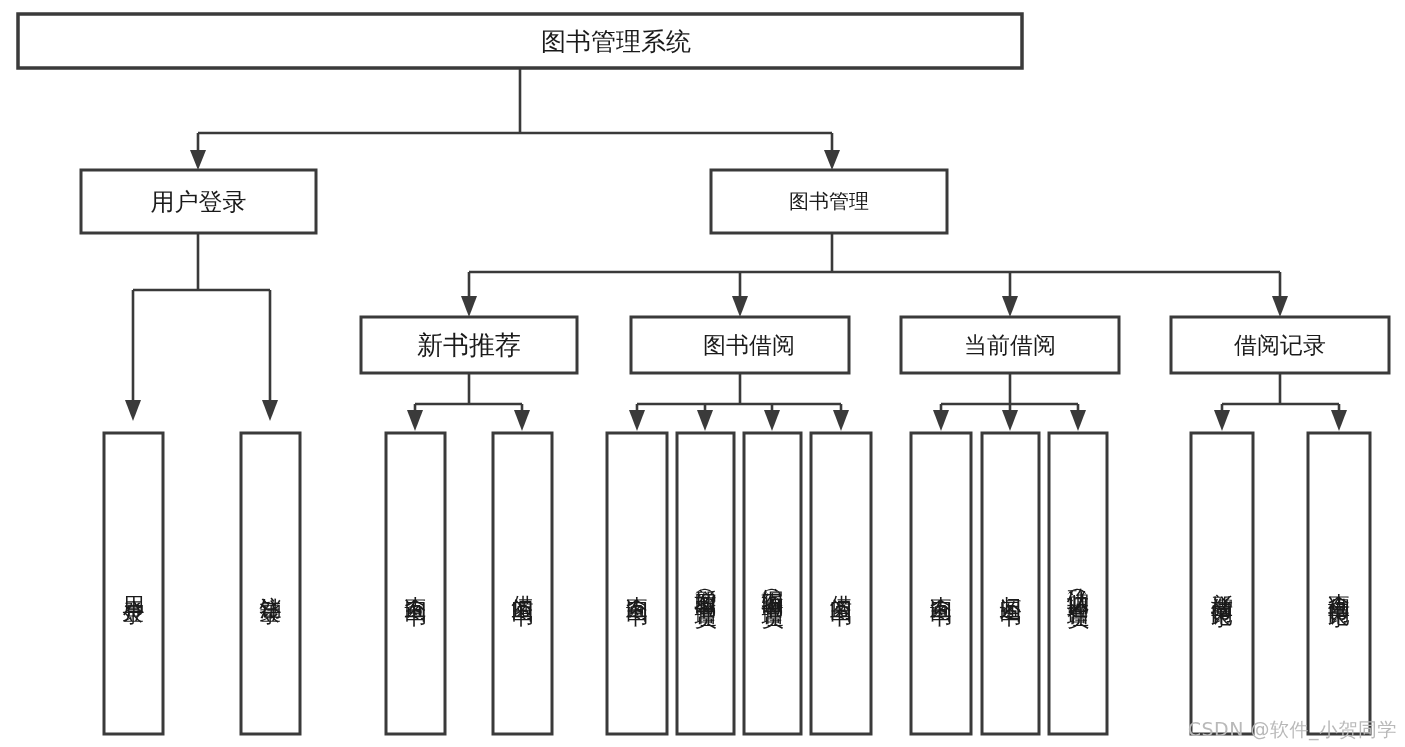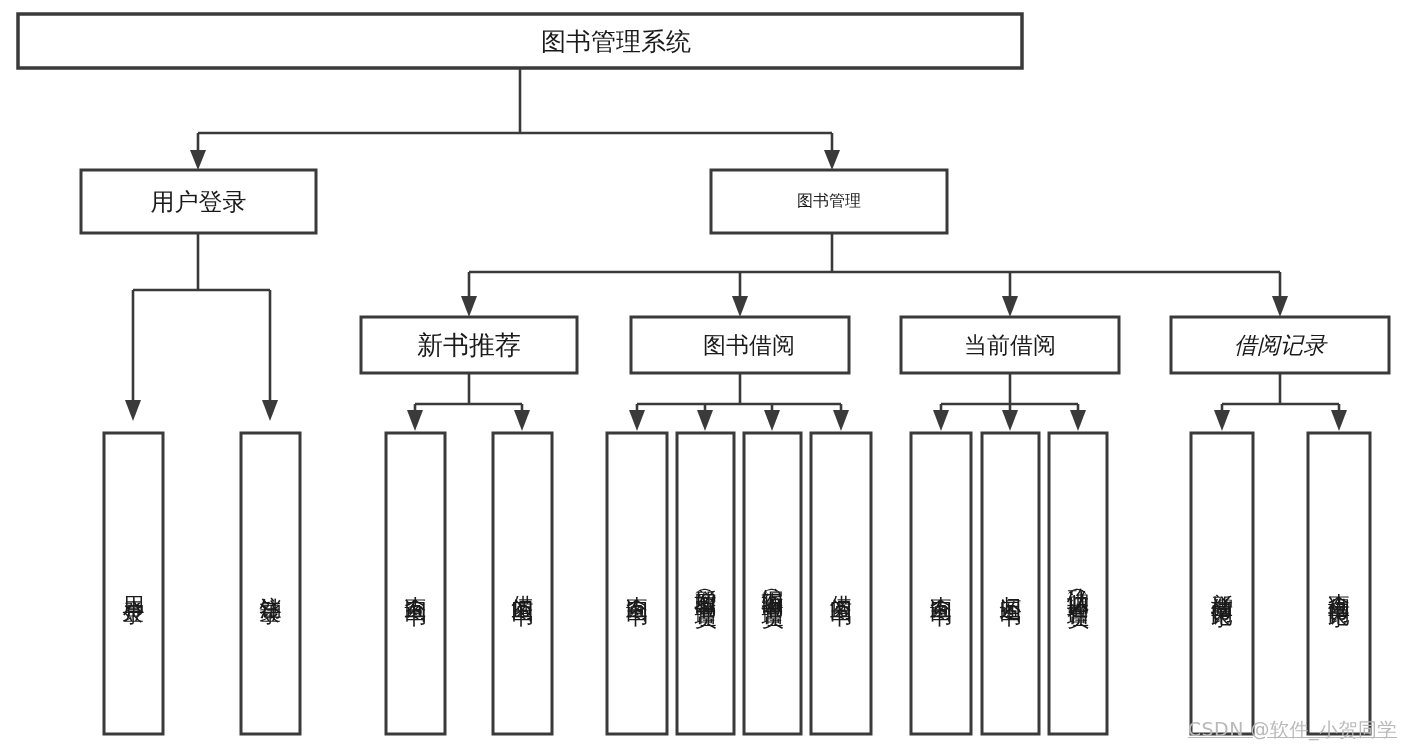--- a/index.html
+++ b/index.html
@@ -73,21 +73,20 @@
   }
   #watermark {
     position: absolute;
     right: 8px;
     bottom: 4px;
     font-family: "DejaVu Sans", "Liberation Sans", sans-serif;
     font-size: 19px;
     color: #b9b9b9;
     letter-spacing: 0.5px;
     white-space: nowrap;
-    text-decoration: underline;
   }
 </style>
 </head>
 <body>
 
 <div id="diagram-root">
 
   <svg id="flow" viewBox="0 0 1405 747" xmlns="http://www.w3.org/2000/svg">
 
     <g>
@@ -188,26 +187,26 @@
     <rect class="node-box" x="982" y="433" width="57" height="301"></rect>
     <rect class="node-box" x="1049" y="433" width="58" height="301"></rect>
 
     <rect class="node-box" x="1191" y="433" width="62" height="301"></rect>
     <rect class="node-box" x="1308" y="433" width="62" height="301"></rect>
   </svg>
 
   <div class="hlabel" style="left:18px;top:14px;width:1196px;height:54px;font-size:25px;">图书管理系统</div>
 
   <div class="hlabel" style="left:81px;top:170px;width:235px;height:63px;font-size:24px;">用户登录</div>
-  <div class="hlabel" style="left:711px;top:170px;width:236px;height:63px;font-size:16px;">图书管理</div>
+  <div class="hlabel" style="left:711px;top:170px;width:236px;height:63px;font-size:20px;">图书管理</div>
 
   <div class="hlabel" style="left:361px;top:317px;width:216px;height:56px;font-size:26px;">新书推荐</div>
   <div class="hlabel" style="left:631px;top:317px;width:218px;height:56px;font-size:23px;margin-left:9px;">图书借阅</div>
   <div class="hlabel" style="left:901px;top:317px;width:218px;height:56px;font-size:23px;">当前借阅</div>
-  <div class="hlabel" style="left:1171px;top:317px;width:218px;height:56px;font-size:23px;font-style:italic;">借阅记录</div>
+  <div class="hlabel" style="left:1171px;top:317px;width:218px;height:56px;font-size:23px;">借阅记录</div>
 
   <div class="vlabel" style="left:104px;top:433px;width:59px;height:301px;">用户登录</div>
   <div class="vlabel" style="left:241px;top:433px;width:59px;height:301px;">注销登录</div>
 
   <div class="vlabel" style="left:386px;top:433px;width:59px;height:301px;">查询图书</div>
   <div class="vlabel" style="left:493px;top:433px;width:59px;height:301px;">借阅图书</div>
 
   <div class="vlabel" style="left:607px;top:433px;width:60px;height:301px;">查询图书</div>
   <div class="vlabel" style="left:677px;top:433px;width:57px;height:301px;">新增图书（管理员）</div>
   <div class="vlabel" style="left:744px;top:433px;width:57px;height:301px;">编辑图书（管理员）</div>

